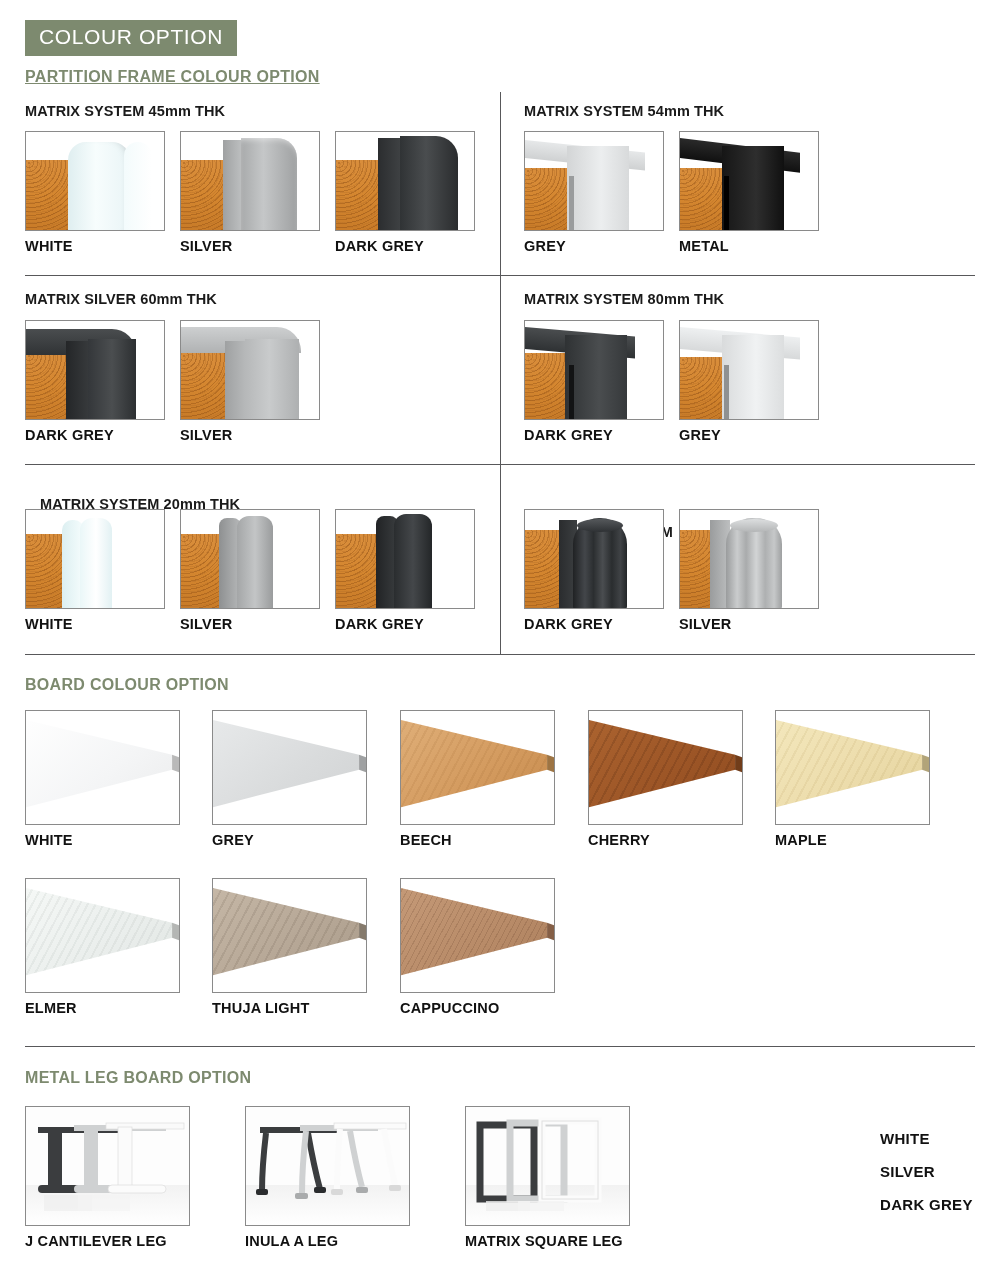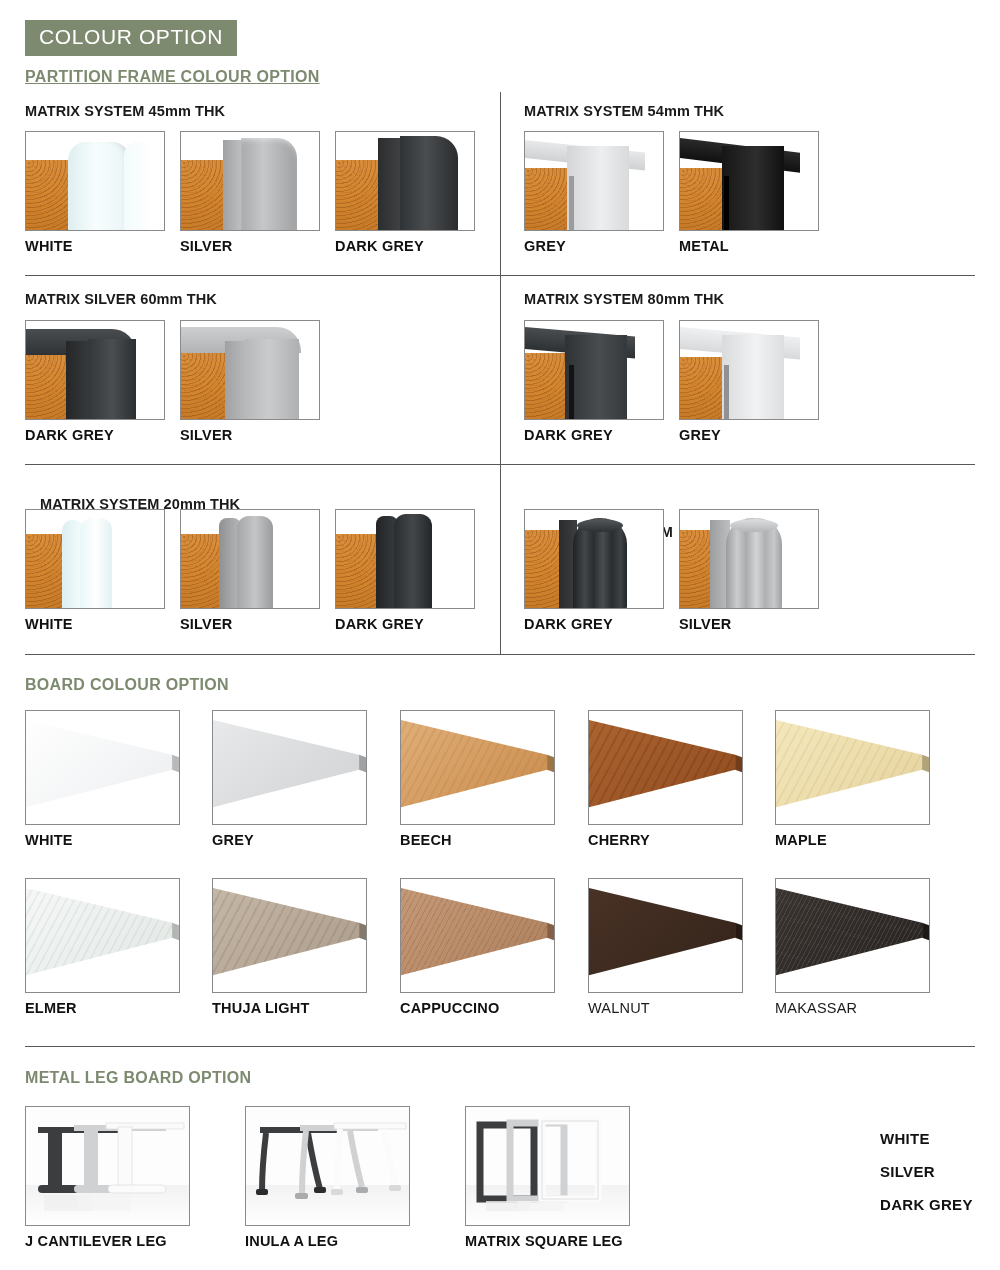--- a/index.html
+++ b/index.html
@@ -347,38 +347,20 @@
     <div class="cap">THUJA LIGHT</div>
   </div>
   <div class="tile" style="left:400px; top:878px;">
     <div class="img" style="width:155px;height:115px;">
       <div class="board-art">
         <div class="board-slab" style="background:repeating-linear-gradient(118deg,rgba(80,45,25,.16) 0 1px,rgba(0,0,0,0) 1px 5px),linear-gradient(140deg,#c59a78,#b88b68 55%,#a97d5b);"></div>
         <div class="board-edge" style="background:#a27455;"></div>
       </div>
     </div>
     <div class="cap">CAPPUCCINO</div>
-  </div>
-  <div class="tile light-cap" style="left:588px; top:878px;">
-    <div class="img" style="width:155px;height:115px;">
-      <div class="board-art">
-        <div class="board-slab" style="background:linear-gradient(140deg,#4a3226,#3d2a1f 55%,#32211a);"></div>
-        <div class="board-edge" style="background:#2e1f16;"></div>
-      </div>
-    </div>
-    <div class="cap">WALNUT</div>
-  </div>
-  <div class="tile light-cap" style="left:775px; top:878px;">
-    <div class="img" style="width:155px;height:115px;">
-      <div class="board-art">
-        <div class="board-slab" style="background:repeating-linear-gradient(118deg,rgba(255,255,255,.10) 0 1px,rgba(0,0,0,0) 1px 4px),linear-gradient(140deg,#3b3431,#2f2a27 55%,#262220);"></div>
-        <div class="board-edge" style="background:#221e1c;"></div>
-      </div>
-    </div>
-    <div class="cap">MAKASSAR</div>
   </div>
 
   <div class="hrule" style="left:25px; top:1046px; width:950px;"></div>
 
   <div class="sec-head" style="left:25px; top:1069px;">METAL LEG BOARD OPTION</div>
 
   <div class="tile" style="left:25px; top:1106px;">
     <div class="img" style="width:165px;height:120px;">
       <div class="leg-art">
         <div class="leg-floor"></div>

